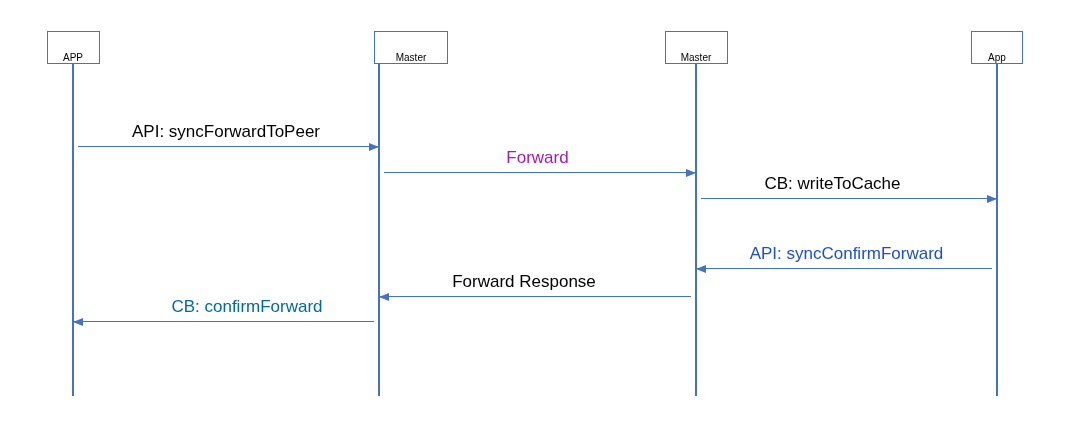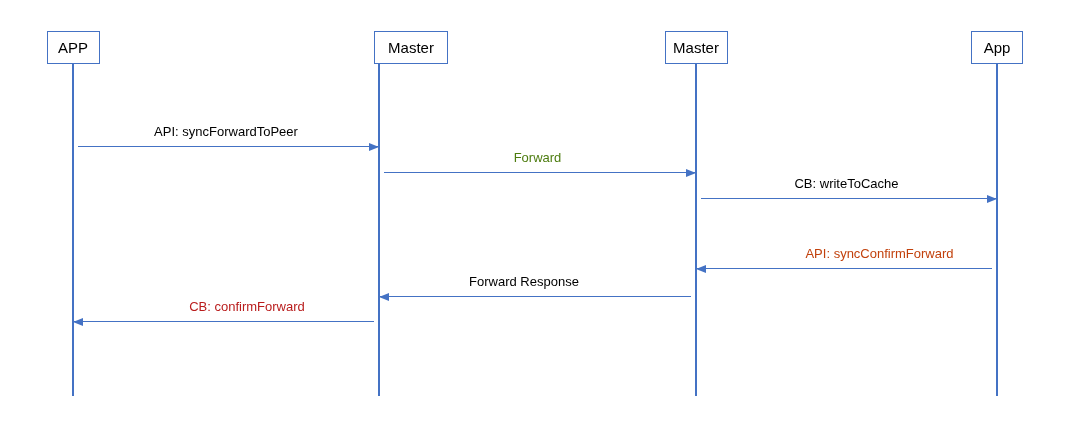--- a/index.html
+++ b/index.html
@@ -14,23 +14,23 @@
     background: #ffffff;
     overflow: hidden;
     font-family: "Liberation Sans", sans-serif;
   }
   .actor-box {
     position: absolute;
     box-sizing: border-box;
     border: 1.6px solid #4472C4;
     background: #ffffff;
     display: flex;
-    align-items: center;
+    align-items: flex-end;
     justify-content: center;
-    font-size: 15px;
+    font-size: 10px;
     color: #000000;
     z-index: 2;
   }
   .lifeline {
     position: absolute;
     width: 1.5px;
     z-index: 1;
   }
   .msg-line {
     position: absolute;
@@ -41,21 +41,21 @@
     position: absolute;
     width: 0;
     height: 0;
     border-top: 4px solid transparent;
     border-bottom: 4px solid transparent;
     z-index: 2;
   }
   .msg-label {
     position: absolute;
     text-align: center;
-    font-size: 13px;
+    font-size: 17px;
     line-height: 16px;
     height: 16px;
     color: #000000;
     white-space: nowrap;
     z-index: 2;
   }
 </style>
 </head>
 <body>
 
@@ -74,26 +74,26 @@
     <div class="lifeline" style="left: 695.25px; top: 64px; height: 332px; background: rgb(68, 114, 196);"></div>
     <div class="actor-box" style="left: 971px; top: 31px; width: 52px; height: 33px; border-color: rgb(68, 114, 196); color: rgb(0, 0, 0);">
       <span>App</span>
     </div>
     <div class="lifeline" style="left: 996.25px; top: 64px; height: 332px; background: rgb(68, 114, 196);"></div>
     <div class="msg-line" style="left: 78px; top: 146px; width: 301px; background: rgb(68, 114, 196);"></div>
     <div class="arrowhead" style="top: 143px; left: 369px; border-left: 10px solid rgb(68, 114, 196);"></div>
     <div class="msg-label" style="left: 73px; width: 306px; top: 124px; color: rgb(0, 0, 0);">API: syncForwardToPeer</div>
     <div class="msg-line" style="left: 384px; top: 172px; width: 312px; background: rgb(68, 114, 196);"></div>
     <div class="arrowhead" style="top: 169px; left: 686px; border-left: 10px solid rgb(68, 114, 196);"></div>
-    <div class="msg-label" style="left: 379px; width: 317px; top: 150px; color: #4d7c0f;">Forward</div>
+    <div class="msg-label" style="left: 379px; width: 317px; top: 150px; color: #a21caf;">Forward</div>
     <div class="msg-line" style="left: 701px; top: 198px; width: 296px; background: rgb(68, 114, 196);"></div>
     <div class="arrowhead" style="top: 195px; left: 987px; border-left: 10px solid rgb(68, 114, 196);"></div>
-    <div class="msg-label" style="left: 696px; width: 301px; top: 176px; color: rgb(0, 0, 0);">CB: writeToCache</div>
+    <div class="msg-label" style="left: 682px; width: 301px; top: 176px; color: rgb(0, 0, 0);">CB: writeToCache</div>
     <div class="msg-line" style="left: 696px; top: 268px; width: 296px; background: rgb(68, 114, 196);"></div>
     <div class="arrowhead" style="top: 265px; left: 696px; border-right: 10px solid rgb(68, 114, 196);"></div>
-    <div class="msg-label" style="left: 729px; width: 301px; top: 246px; color: #c2410c;">API: syncConfirmForward</div>
+    <div class="msg-label" style="left: 696px; width: 301px; top: 246px; color: #1d4ed8;">API: syncConfirmForward</div>
     <div class="msg-line" style="left: 379px; top: 296px; width: 312px; background: rgb(68, 114, 196);"></div>
     <div class="arrowhead" style="top: 293px; left: 379px; border-right: 10px solid rgb(68, 114, 196);"></div>
     <div class="msg-label" style="left: 379px; width: 290px; top: 274px; color: rgb(0, 0, 0);">Forward Response</div>
     <div class="msg-line" style="left: 73px; top: 321px; width: 301px; background: rgb(68, 114, 196);"></div>
     <div class="arrowhead" style="top: 318px; left: 73px; border-right: 10px solid rgb(68, 114, 196);"></div>
-    <div class="msg-label" style="left: 73px; width: 348px; top: 299px; color: #b91c1c;">CB: confirmForward</div>
+    <div class="msg-label" style="left: 73px; width: 348px; top: 299px; color: #0369a1;">CB: confirmForward</div>
   </div>
 
 </body></html>

